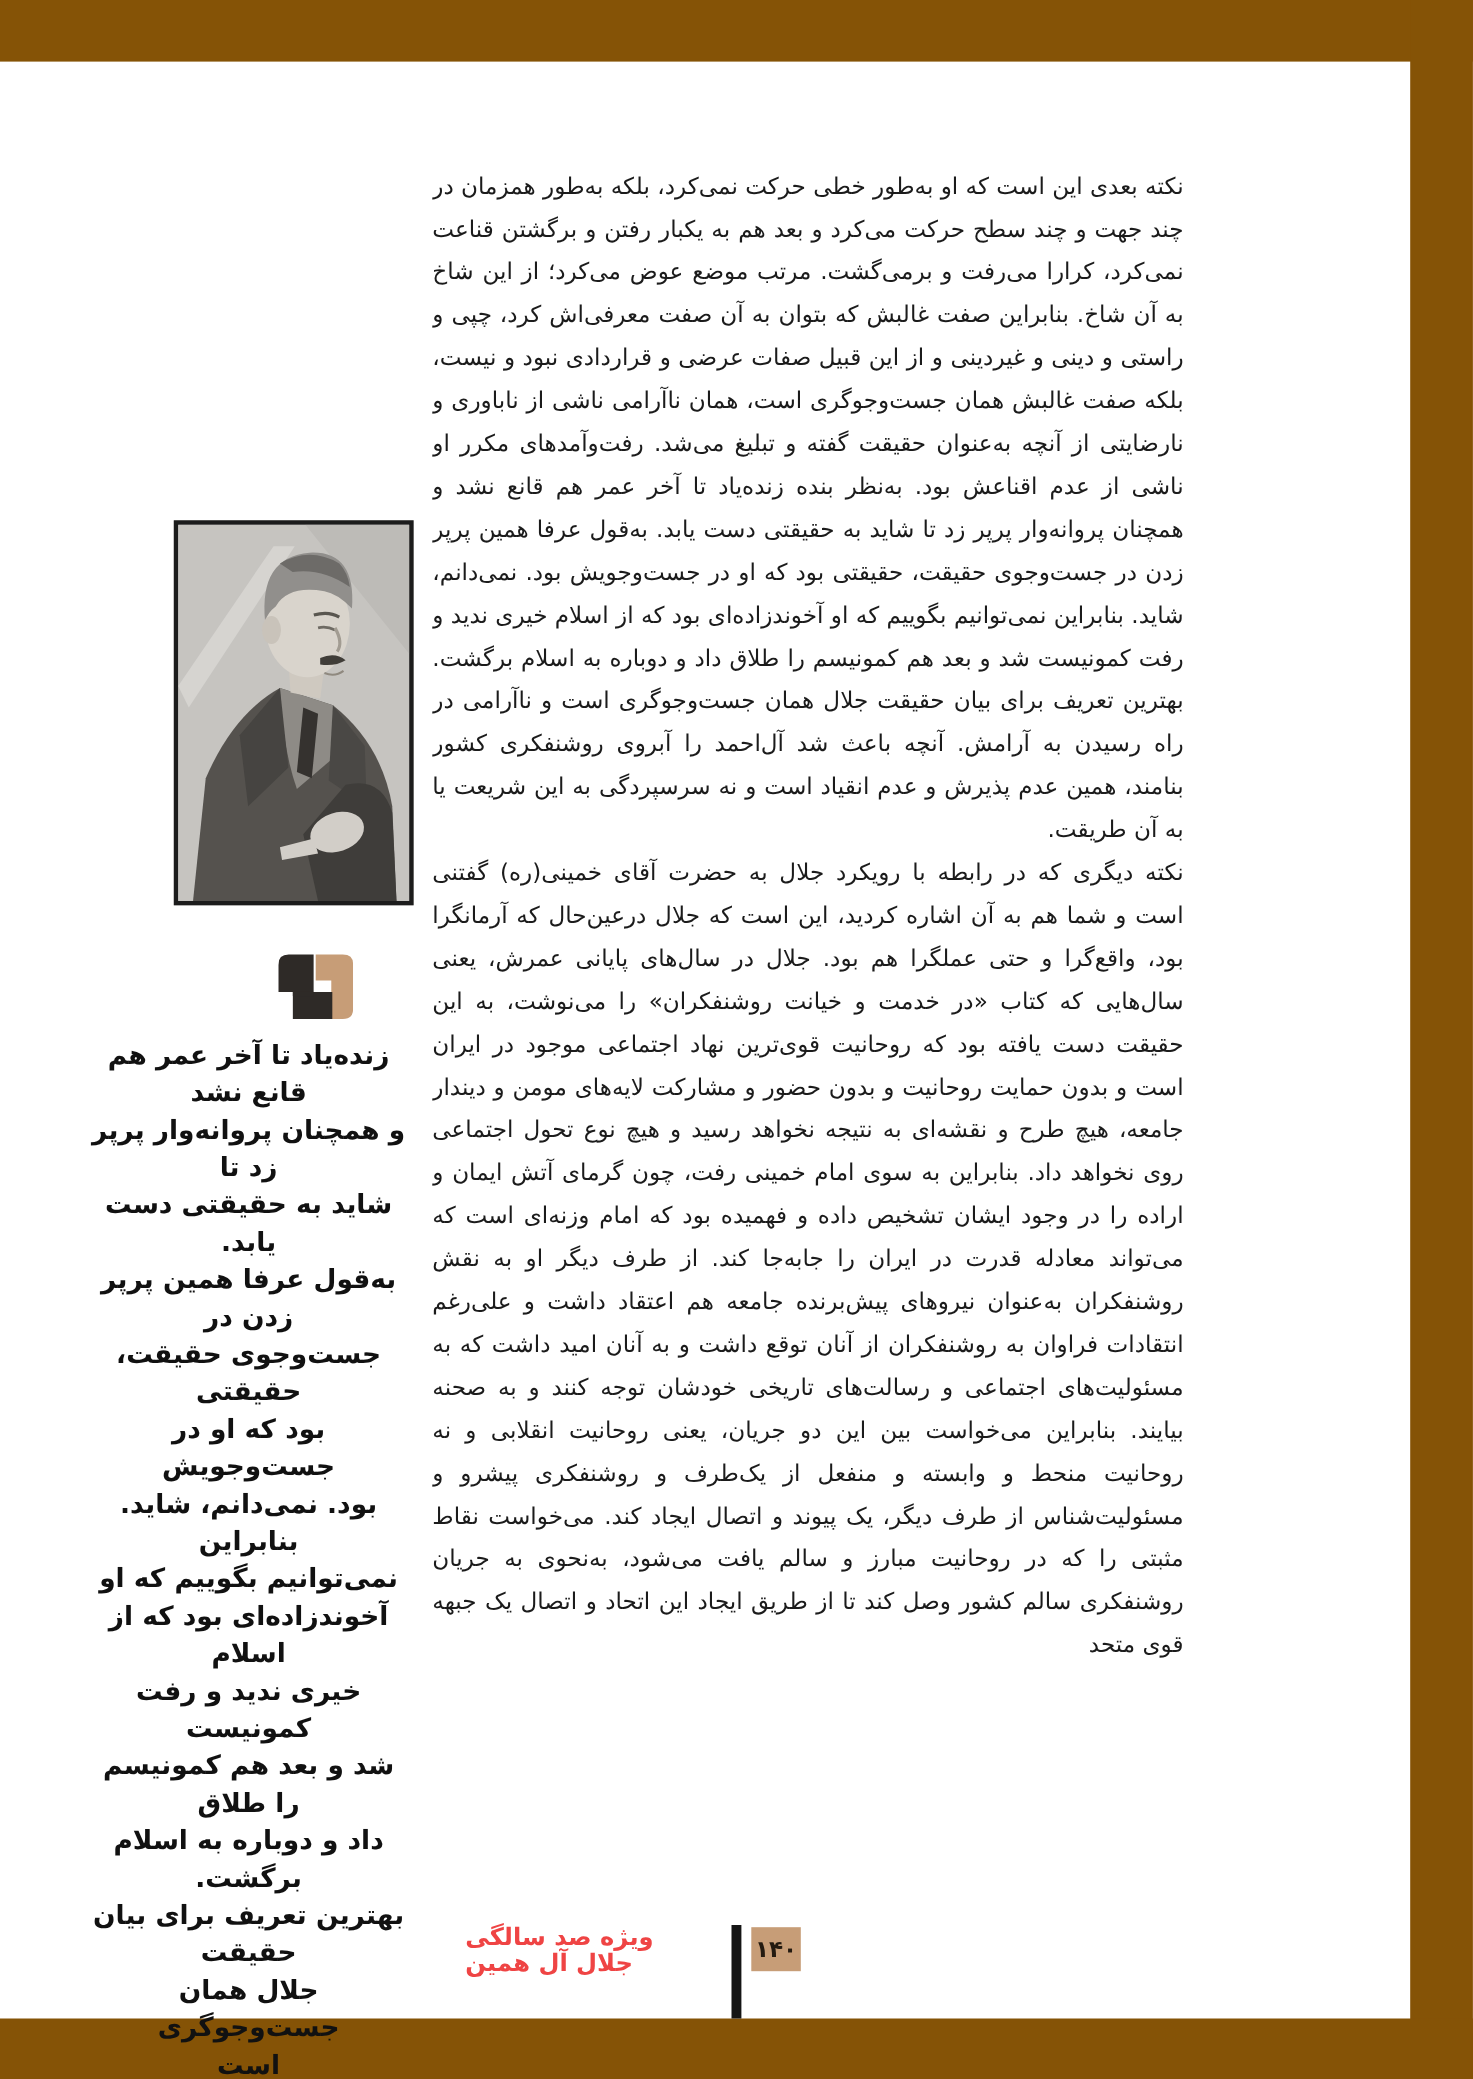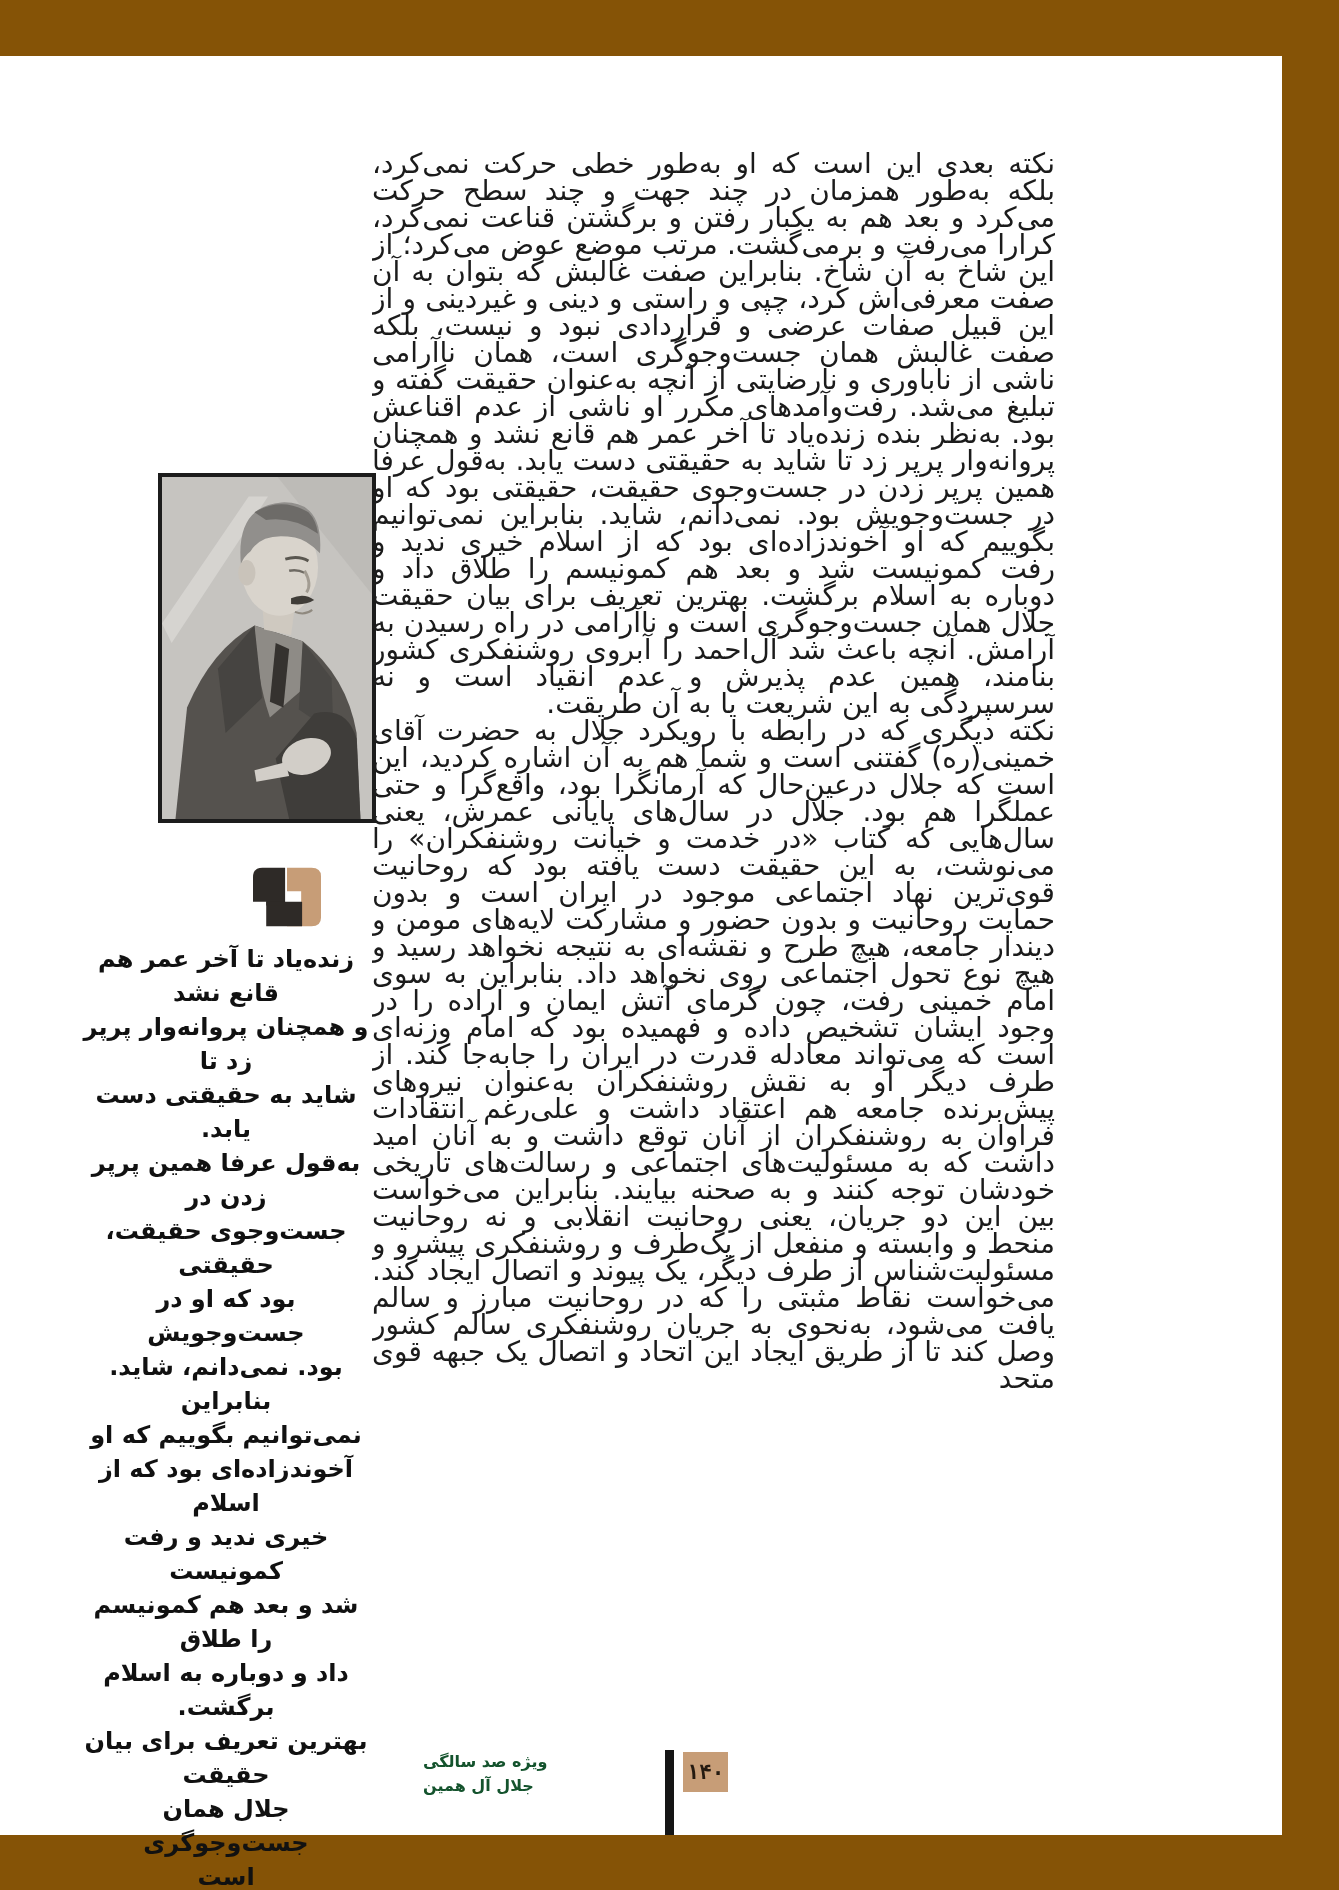--- a/index.html
+++ b/index.html
@@ -11,22 +11,22 @@
     font-family:"DejaVu Sans", sans-serif;
     direction:rtl;
   }
   
   .band-top{position:absolute;left:0;top:0;width:1339px;height:56px;background:#855306;}
   .band-right{position:absolute;right:0;top:0;width:57px;height:1890px;background:#855306;}
   .band-bottom{position:absolute;left:0;top:1835px;width:1339px;height:55px;background:#855306;}
 
   
   .body-text{
-    position:absolute;left:372px;top:150px;width:683px;height:1580px;
-    color:#1b1b1b;font-size:28px;line-height:27px;
+    position:absolute;left:393px;top:150px;width:683px;height:1580px;
+    color:#1b1b1b;font-size:21px;line-height:39px;
     text-align:justify;direction:rtl;overflow:hidden;
   }
   .body-text p{margin:0;padding:0;}
 
   
   .photo-frame{
     position:absolute;left:158px;top:473px;width:218px;height:350px;
     border:4px solid #1c1c1c;box-sizing:border-box;background:#c6c4c1;
   }
   .photo-frame svg{display:block;width:100%;height:100%;}
@@ -38,28 +38,28 @@
   
   .pull-quote{
     position:absolute;left:82px;top:942px;width:288px;
     color:#111111;font-size:24px;line-height:34px;font-weight:bold;
     text-align:center;direction:rtl;white-space:pre-line;
   }
 
   
   .footer-label{
     position:absolute;right:686px;top:1750px;width:230px;
-    color:#14532d;font-size:16px;line-height:24px;font-weight:bold;
+    color:#ef4444;font-size:22px;line-height:24px;font-weight:bold;
     text-align:left;direction:rtl;
   }
   .footer-label div{text-align:left;}
   .footer-bar{position:absolute;left:665px;top:1750px;width:9px;height:85px;background:#151515;}
   .page-number-badge{
     position:absolute;left:683px;top:1752px;width:45px;height:40px;
-    background:#c79d77;display:flex;align-items:center;justify-content:center;font-family:Liberation Mono, monospace;
+    background:#c79d77;display:flex;align-items:center;justify-content:center;
   }
   .page-number-badge span{color:#241a10;font-size:21px;font-weight:bold;}
 </style>
 </head>
 <body>
 
 <div class="page">
 
   <div class="band-top"></div>
   <div class="band-right"></div>

